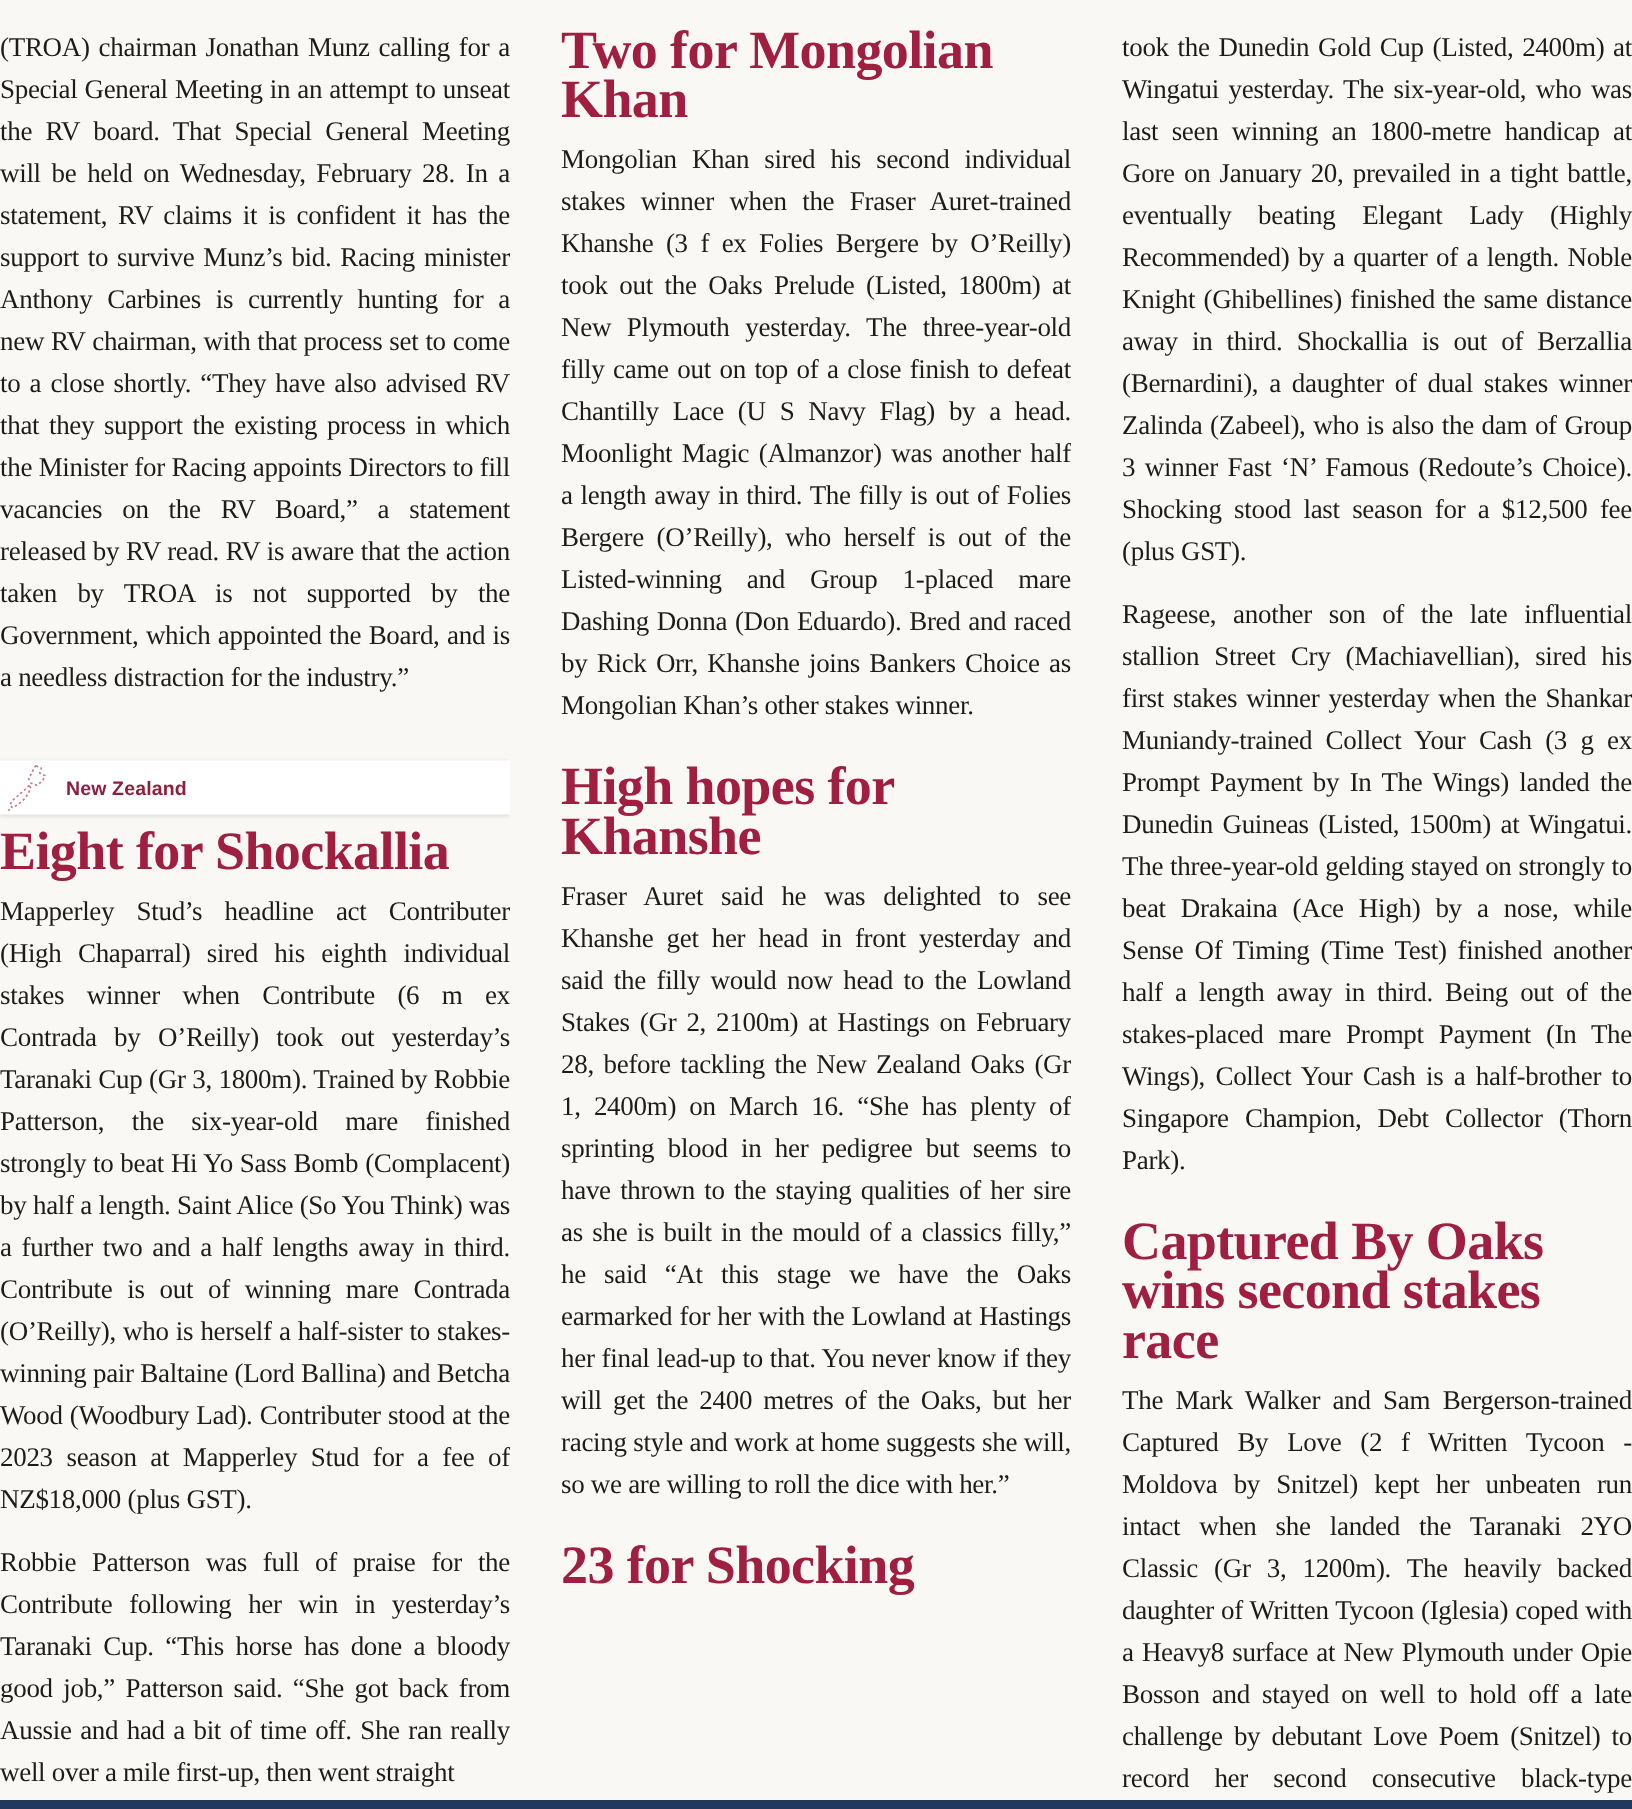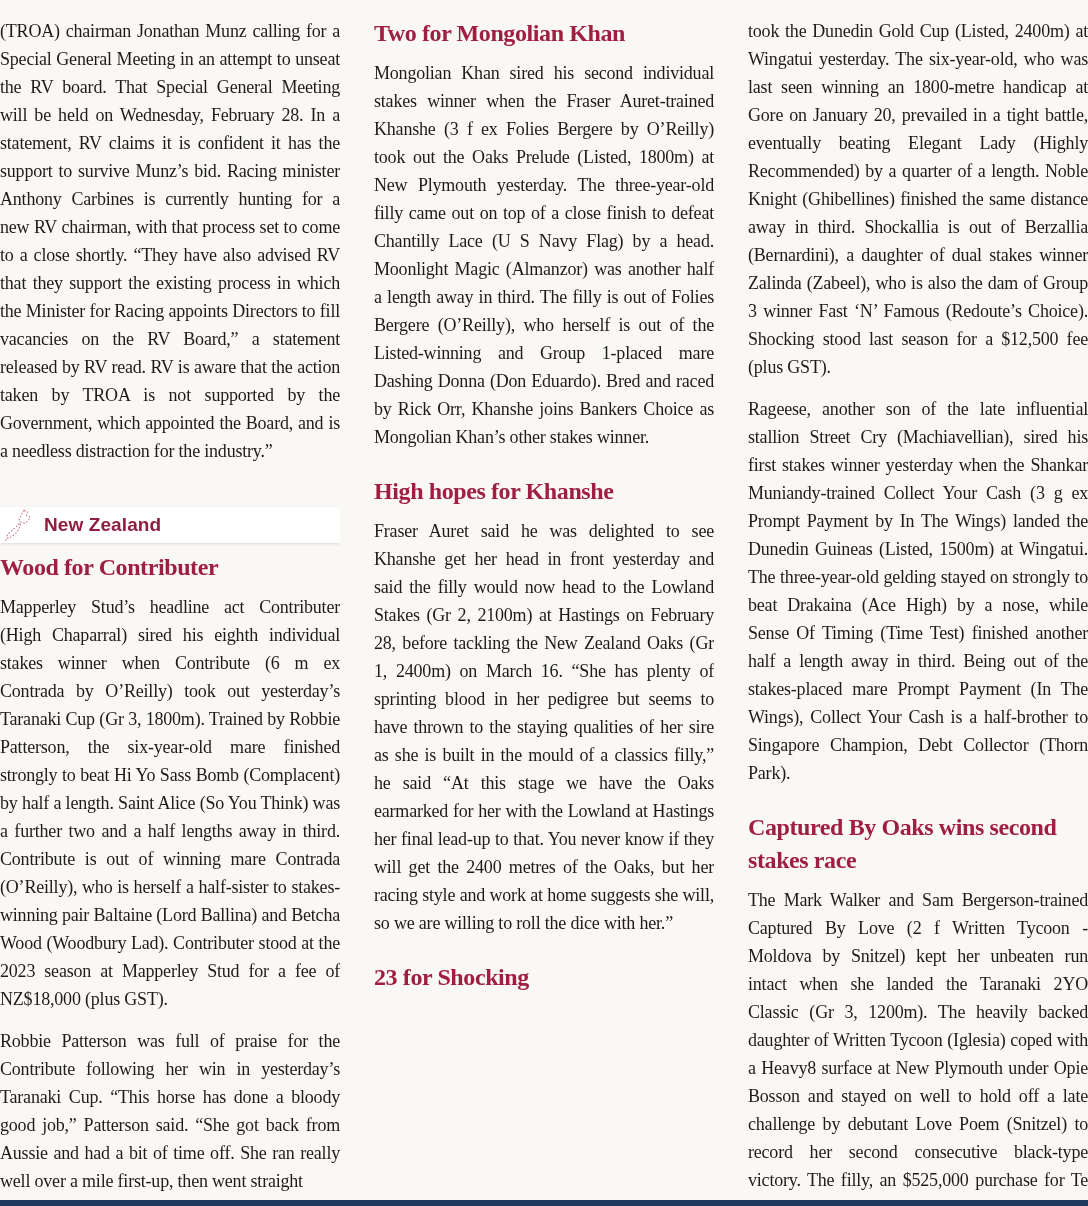--- a/index.html
+++ b/index.html
@@ -34,21 +34,21 @@
     line-height: 28px;
     letter-spacing: -0.2px;
     color: var(--body-color, #1e1c1b);
     text-align: justify;
   }
 
   .col-heading {
     margin: 24px 0 9px 0;
     font-family: "Liberation Serif", serif;
     font-weight: 700;
-    font-size: 24px;
+    font-size: 36px;
     line-height: 33px;
     letter-spacing: -0.4px;
     color: var(--heading-color, #a01e3f);
   }
   .col > :first-child { margin-top: 0; }
 
   .nz-band {
     margin: 42px 0 8px 0;
     height: 36px;
     background: #ffffff;
@@ -59,21 +59,21 @@
     box-sizing: border-box;
   }
   .nz-band + .col-heading { margin-top: 5px; }
 
   .nz-icon { width: 30px; height: 32px; flex: 0 0 auto; }
 
   .nz-label {
     margin-left: 10px;
     font-family: "Liberation Sans", sans-serif;
     font-weight: 700;
-    font-size: 19px;
+    font-size: 13px;
     letter-spacing: 0.1px;
     color: var(--band-label-color, #8e1f3f);
   }
 
   .footer-bar {
     position: absolute;
     left: 0; right: 0; bottom: 0;
     height: 6px;
     background: var(--footer-color, #20395c);
     z-index: 5;
@@ -89,21 +89,21 @@
         <div class="nz-band">
           <svg class="nz-icon" viewBox="0 0 30 32" fill="none" xmlns="http://www.w3.org/2000/svg">
             <g stroke="#c97a8a" stroke-width="1.1" stroke-dasharray="1.6 1.7" fill="none" stroke-linejoin="round">
               <path d="M20 1.5 L23.5 3 L22.5 6.5 L26 8 L24.5 11.5 L20.5 14.5 L16.5 13 L15 10 L17.5 6 L18.5 3 Z"></path>
               <path d="M15.5 14.5 L12 18 L8 21.5 L4 25 L2.5 28 L4.5 29.5 L8.5 27 L12.5 23.5 L15 19.5 L16.5 16.5 Z"></path>
               <path d="M2.5 30.5 L1.5 31.5"></path>
             </g>
           </svg>
           <span class="nz-label">New Zealand</span>
         </div>
-        <h2 class="col-heading">Wood for Contributer</h2>
+        <h2 class="col-heading">Eight for Shockallia</h2>
         <p class="body-text">Mapperley Stud’s headline act Contributer (High Chaparral) sired his eighth individual stakes winner when Contribute (6 m ex Contrada by O’Reilly) took out yesterday’s Taranaki Cup (Gr 3, 1800m). Trained by Robbie Patterson, the six-year-old mare finished strongly to beat Hi Yo Sass Bomb (Complacent) by half a length. Saint Alice (So You Think) was a further two and a half lengths away in third. Contribute is out of winning mare Contrada (O’Reilly), who is herself a half-sister to stakes-winning pair Baltaine (Lord Ballina) and Betcha Wood (Woodbury Lad). Contributer stood at the 2023 season at Mapperley Stud for a fee of NZ$18,000 (plus GST).</p>
         <p class="body-text">Robbie Patterson was full of praise for the Contribute following her win in yesterday’s Taranaki Cup. “This horse has done a bloody good job,” Patterson said. “She got back from Aussie and had a bit of time off. She ran really well over a mile first-up, then went straight</p>
       </div>
       <div class="col col-2">
         <h2 class="col-heading">Two for Mongolian Khan</h2>
         <p class="body-text">Mongolian Khan sired his second individual stakes winner when the Fraser Auret-trained Khanshe (3 f ex Folies Bergere by O’Reilly) took out the Oaks Prelude (Listed, 1800m) at New Plymouth yesterday. The three-year-old filly came out on top of a close finish to defeat Chantilly Lace (U S Navy Flag) by a head. Moonlight Magic (Almanzor) was another half a length away in third. The filly is out of Folies Bergere (O’Reilly), who herself is out of the Listed-winning and Group 1-placed mare Dashing Donna (Don Eduardo). Bred and raced by Rick Orr, Khanshe joins Bankers Choice as Mongolian Khan’s other stakes winner.</p>
         <h2 class="col-heading">High hopes for Khanshe</h2>
         <p class="body-text">Fraser Auret said he was delighted to see Khanshe get her head in front yesterday and said the filly would now head to the Lowland Stakes (Gr 2, 2100m) at Hastings on February 28, before tackling the New Zealand Oaks (Gr 1, 2400m) on March 16. “She has plenty of sprinting blood in her pedigree but seems to have thrown to the staying qualities of her sire as she is built in the mould of a classics filly,” he said “At this stage we have the Oaks earmarked for her with the Lowland at Hastings her final lead-up to that. You never know if they will get the 2400 metres of the Oaks, but her racing style and work at home suggests she will, so we are willing to roll the dice with her.”</p>
         <h2 class="col-heading">23 for Shocking</h2>
       </div>

